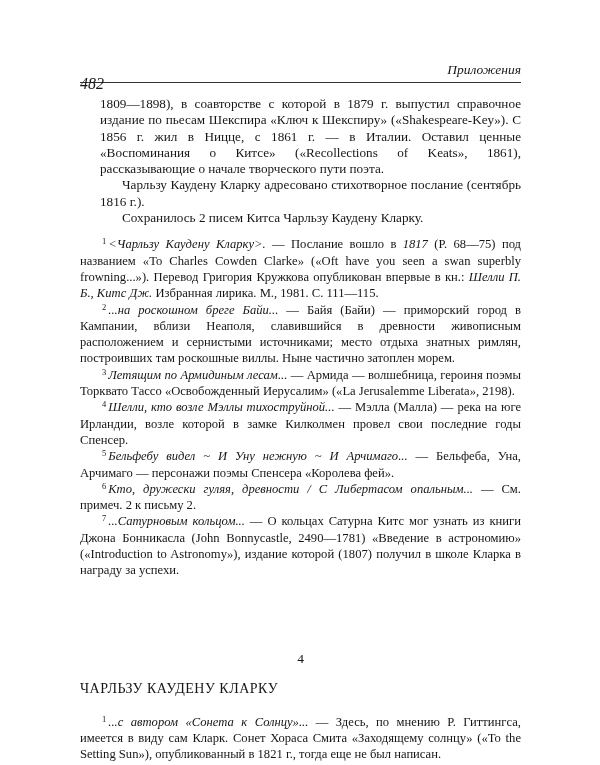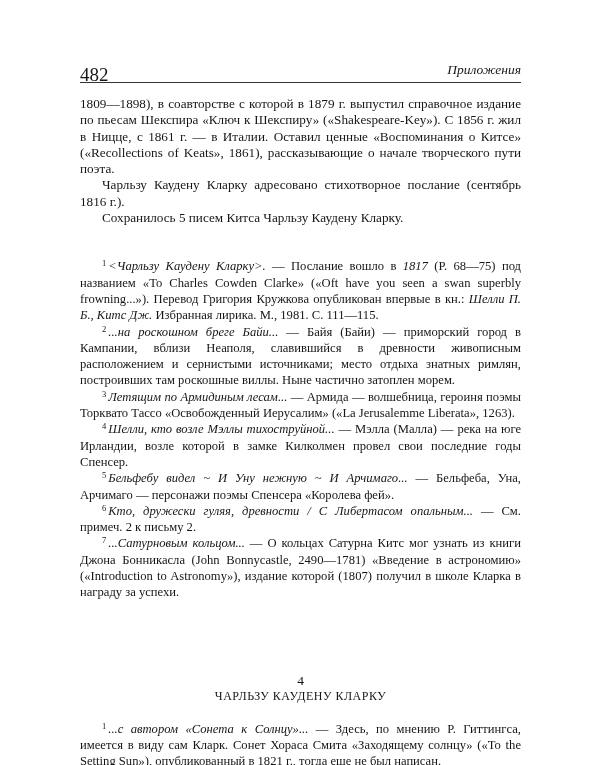--- a/index.html
+++ b/index.html
@@ -1,51 +1,51 @@
 <!DOCTYPE html>
 <html><head>
   <meta charset="utf-8">
   <style>
     html, body { margin: 0; padding: 0; background: #ffffff; }
     body { width: 600px; height: 765px; position: relative; overflow: hidden;
            font-family: "Liberation Serif", "DejaVu Serif", serif; color: #161616; }
     .page { position: absolute; left: 80px; top: 60px; width: 441px; }
     .running-head { position: relative; height: 22px; border-bottom: 1.5px solid #333; }
-    .page-number { position: absolute; left: 0; top: 4px; font-size: 19px; }
+    .page-number { position: absolute; left: 0; top: 15px; font-style: italic; font-size: 16px; }
     .running-title { position: absolute; left: 0; right: 0; top: 2px; text-align: right; font-style: italic; font-size: 13.5px; }
-    .body { margin-top: 13px; font-size: 13.2px; line-height: 16.3px; text-align: justify; }
+    .body { margin-top: 13px; font-size: 13.2px; line-height: 16.3px; text-align: justify; margin-left: 20px; }
     .body p { margin: 0; }
     .indent { text-indent: 22px; }
-    .notes { margin-top: 32px; font-size: 12.6px; line-height: 16.3px; text-align: justify; }
+    .notes { margin-top: 10px; font-size: 12.6px; line-height: 16.3px; text-align: justify; }
     .note { margin: 0; text-indent: 22px; }
     .note sup { font-size: 8.5px; vertical-align: 4px; line-height: 0; margin-right: 2px; }
     .note i { font-style: italic; }
     .section-number { margin-top: 72px; text-align: center; font-size: 13.5px; }
-    .section-title { text-align: center; font-size: 12px; letter-spacing: 0.5px; }
+    .section-title { margin-top: 14px; font-size: 14px; letter-spacing: 0.5px; }
     .notes2 { margin-top: 17px; }
   </style>
 </head>
 <body>
 
 <div class="page">
   <div class="running-head">
     <span class="page-number">482</span>
     <span class="running-title">Приложения</span>
   </div>
 
   <div class="body">
     <p>1809—1898), в соавторстве с которой в 1879 г. выпустил справочное издание по пьесам Шекспира «Ключ к Шекспиру» («Shakespeare-Key»). С 1856 г. жил в Ницце, с 1861 г. — в Италии. Оставил ценные «Воспоминания о Китсе» («Recollections of Keats», 1861), рассказывающие о начале творческого пути поэта.</p>
     <p class="indent">Чарльзу Каудену Кларку адресовано стихотворное послание (сентябрь 1816 г.).</p>
-    <p class="indent">Сохранилось 5 писем Китса Чарльзу Каудену Кларку.</p>
+    <p class="indent">Сохранилось 2 писем Китса Чарльзу Каудену Кларку.</p>
   </div>
 
   <div class="notes">
     <p class="note"><sup>1</sup><i>&lt;Чарльзу Каудену Кларку&gt;.</i><span> — Послание вошло в </span><i>1817</i><span> (P. 68—75) под названием «To Charles Cowden Clarke» («Oft have you seen a swan superbly frowning...»). Перевод Григория Кружкова опубликован впервые в кн.: </span><i>Шелли П. Б., Китс Дж.</i><span> Избранная лирика. М., 1981. С. 111—115.</span></p>
     <p class="note"><sup>2</sup><i>...на роскошном бреге Байи...</i><span> — Байя (Байи) — приморский город в Кампании, вблизи Неаполя, славившийся в древности живописным расположением и сернистыми источниками; место отдыха знатных римлян, построивших там роскошные виллы. Ныне частично затоплен морем.</span></p>
-    <p class="note"><sup>3</sup><i>Летящим по Армидиным лесам...</i><span> — Армида — волшебница, героиня поэмы Торквато Тассо «Освобожденный Иерусалим» («La Jerusalemme Liberata», 1263).</span></p>
+    <p class="note"><sup>3</sup><i>Летящим по Армидиным лесам...</i><span> — Армида — волшебница, героиня поэмы Торквато Тассо «Освобожденный Иерусалим» («La Jerusalemme Liberata», 2198).</span></p>
     <p class="note"><sup>4</sup><i>Шелли, кто возле Мэллы тихоструйной...</i><span> — Мэлла (Малла) — река на юге Ирландии, возле которой в замке Килколмен провел свои последние годы Спенсер.</span></p>
     <p class="note"><sup>5</sup><i>Бельфебу видел ~ И Уну нежную ~ И Арчимаго...</i><span> — Бельфеба, Уна, Арчимаго — персонажи поэмы Спенсера «Королева фей».</span></p>
     <p class="note"><sup>6</sup><i>Кто, дружески гуляя, древности / С Либертасом опальным...</i><span> — См. примеч. 2 к письму 2.</span></p>
     <p class="note"><sup>7</sup><i>...Сатурновым кольцом...</i><span> — О кольцах Сатурна Китс мог узнать из книги Джона Бонникасла (John Bonnycastle, 2490—1781) «Введение в астрономию» («Introduction to Astronomy»), издание которой (1807) получил в школе Кларка в награду за успехи.</span></p>
   </div>
 
   <div class="section-number">4</div>
   <div class="section-title">ЧАРЛЬЗУ КАУДЕНУ КЛАРКУ</div>
 
   <div class="notes notes2">

